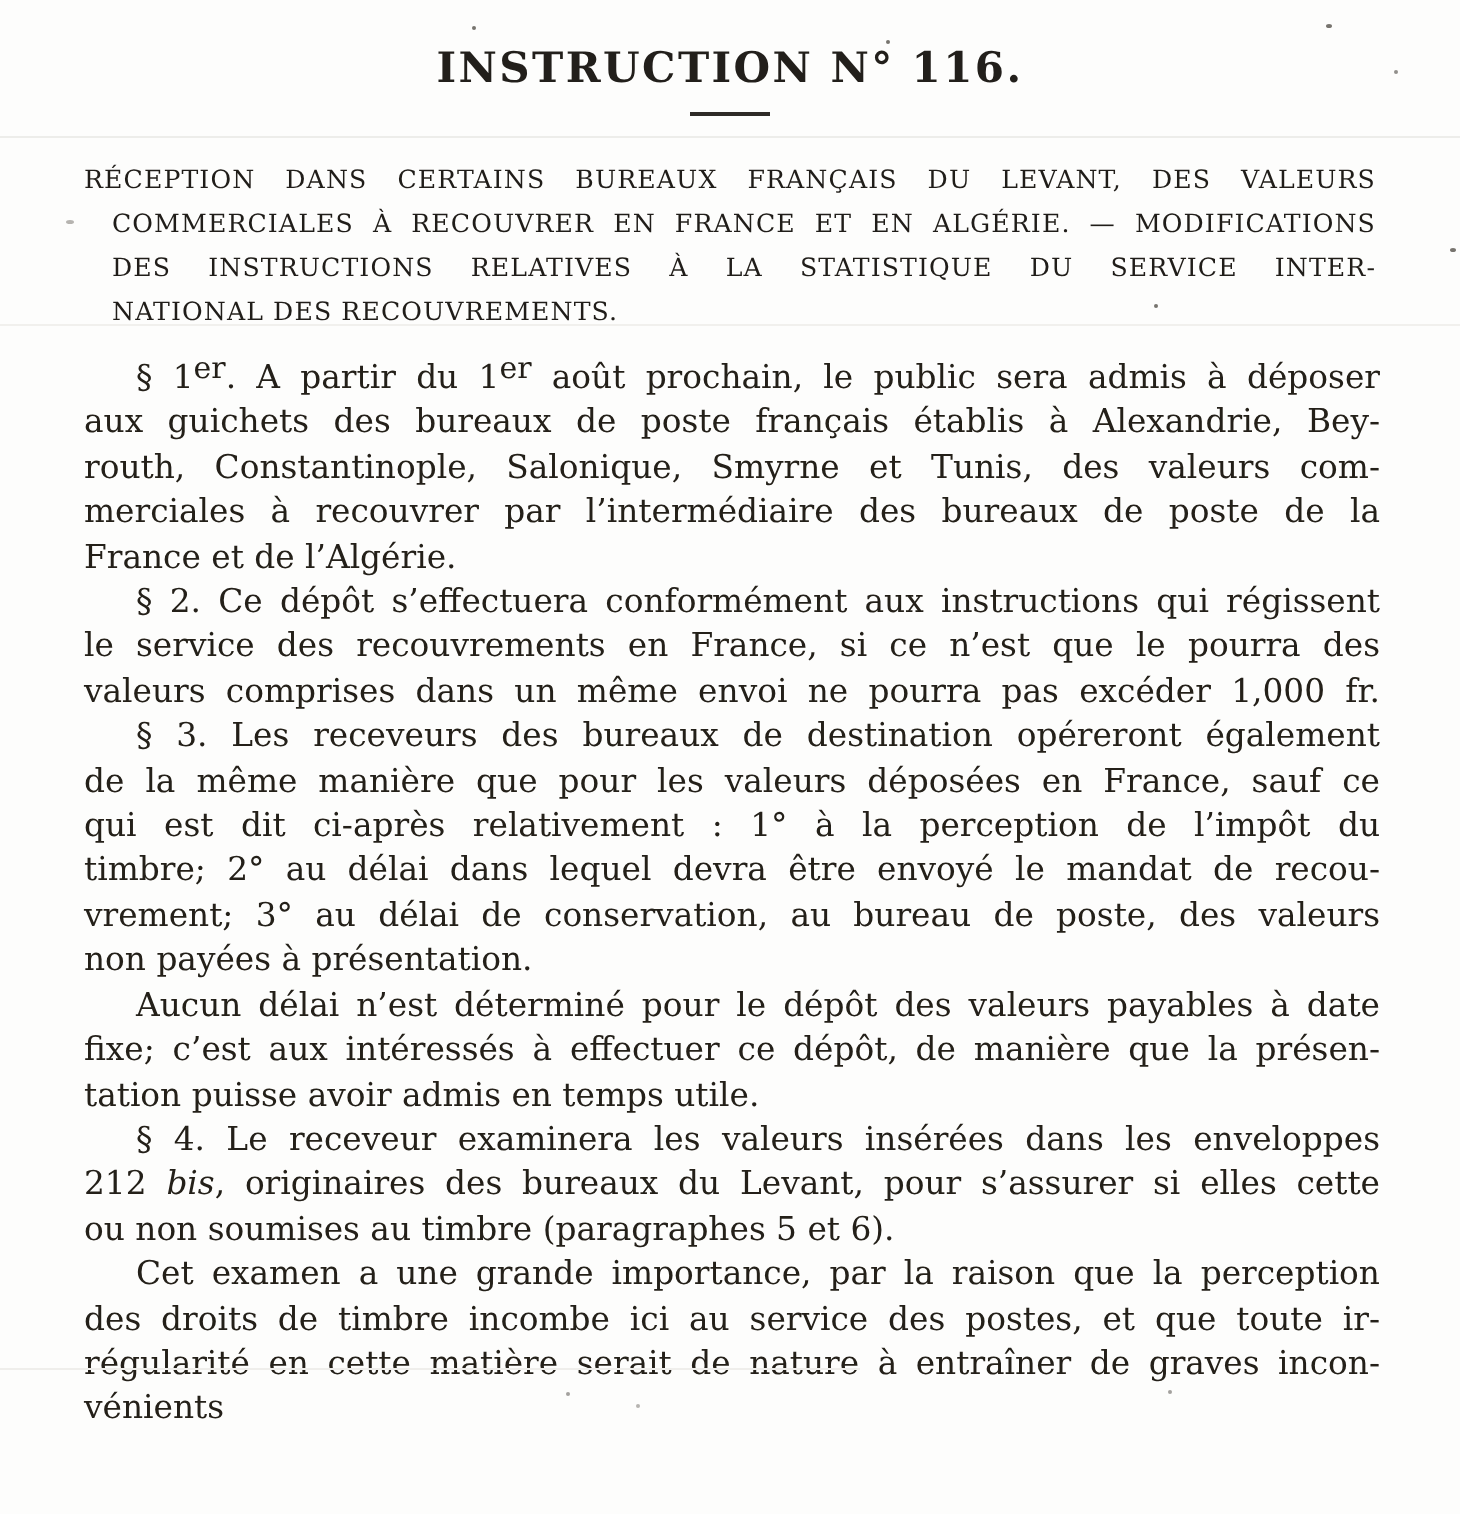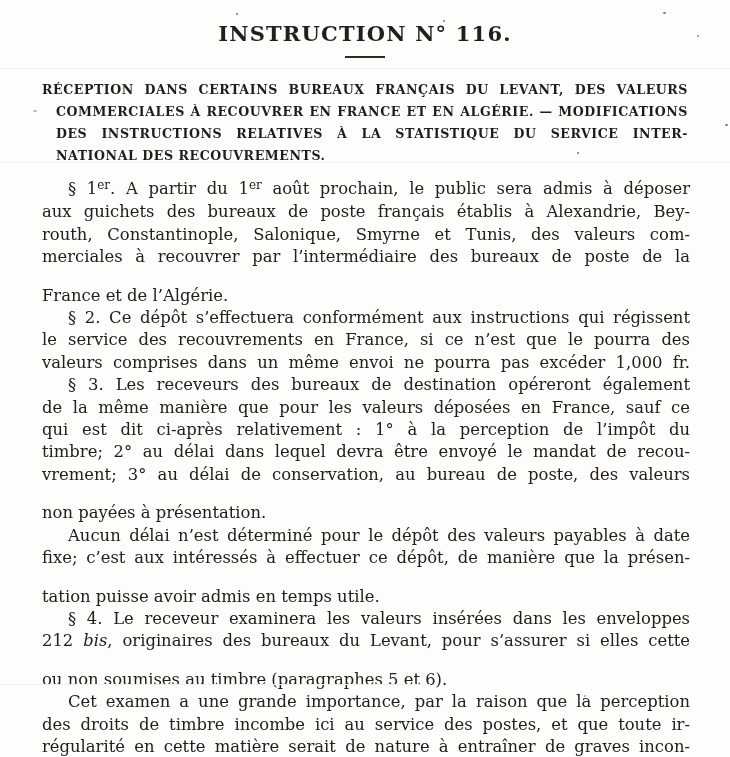--- a/index.html
+++ b/index.html
@@ -23,38 +23,38 @@
   }
   .title-rule {
     width: 40px;
     height: 2px;
     background: #2e2b27;
     margin: 10px auto 0 auto;
   }
   .heading {
     margin: 21px 42px 0 42px;
     font-size: 12.6px;
-    font-weight: 700;
+    font-weight: 400;
     line-height: 22px;
     letter-spacing: 0.55px;
     color: #201d19;
   }
   .hline { text-align: justify; text-align-last: justify; }
   .hline.cont { margin-left: 14px; }
   .hline.last { text-align-last: left; }
   .body {
     margin: 11px 40px 0 42px;
     font-size: 16.4px;
     line-height: 22.4px;
   }
   .bline { text-align: justify; text-align-last: justify; }
-  .bline.last { text-align-last: left; margin-top: 16px; }
+  .bline.last { text-align-last: left; }
   .bline.first { text-indent: 26px; }
   .sup {
-    font-size: 12px;
+    font-size: 15px;
     position: relative;
     top: -5.5px;
     letter-spacing: 0;
   }
   .it { font-style: italic; }
   
   .scanline { position: absolute; height: 1px; background: #ededea; }
   .scanline.l1 { left: 0; top: 68px; width: 730px; }
   .scanline.l2 { left: 0; top: 162px; width: 730px; background: #f1f0ed; }
   .scanline.l3 { left: 0; top: 684px; width: 430px; background: #efeeeb; }

